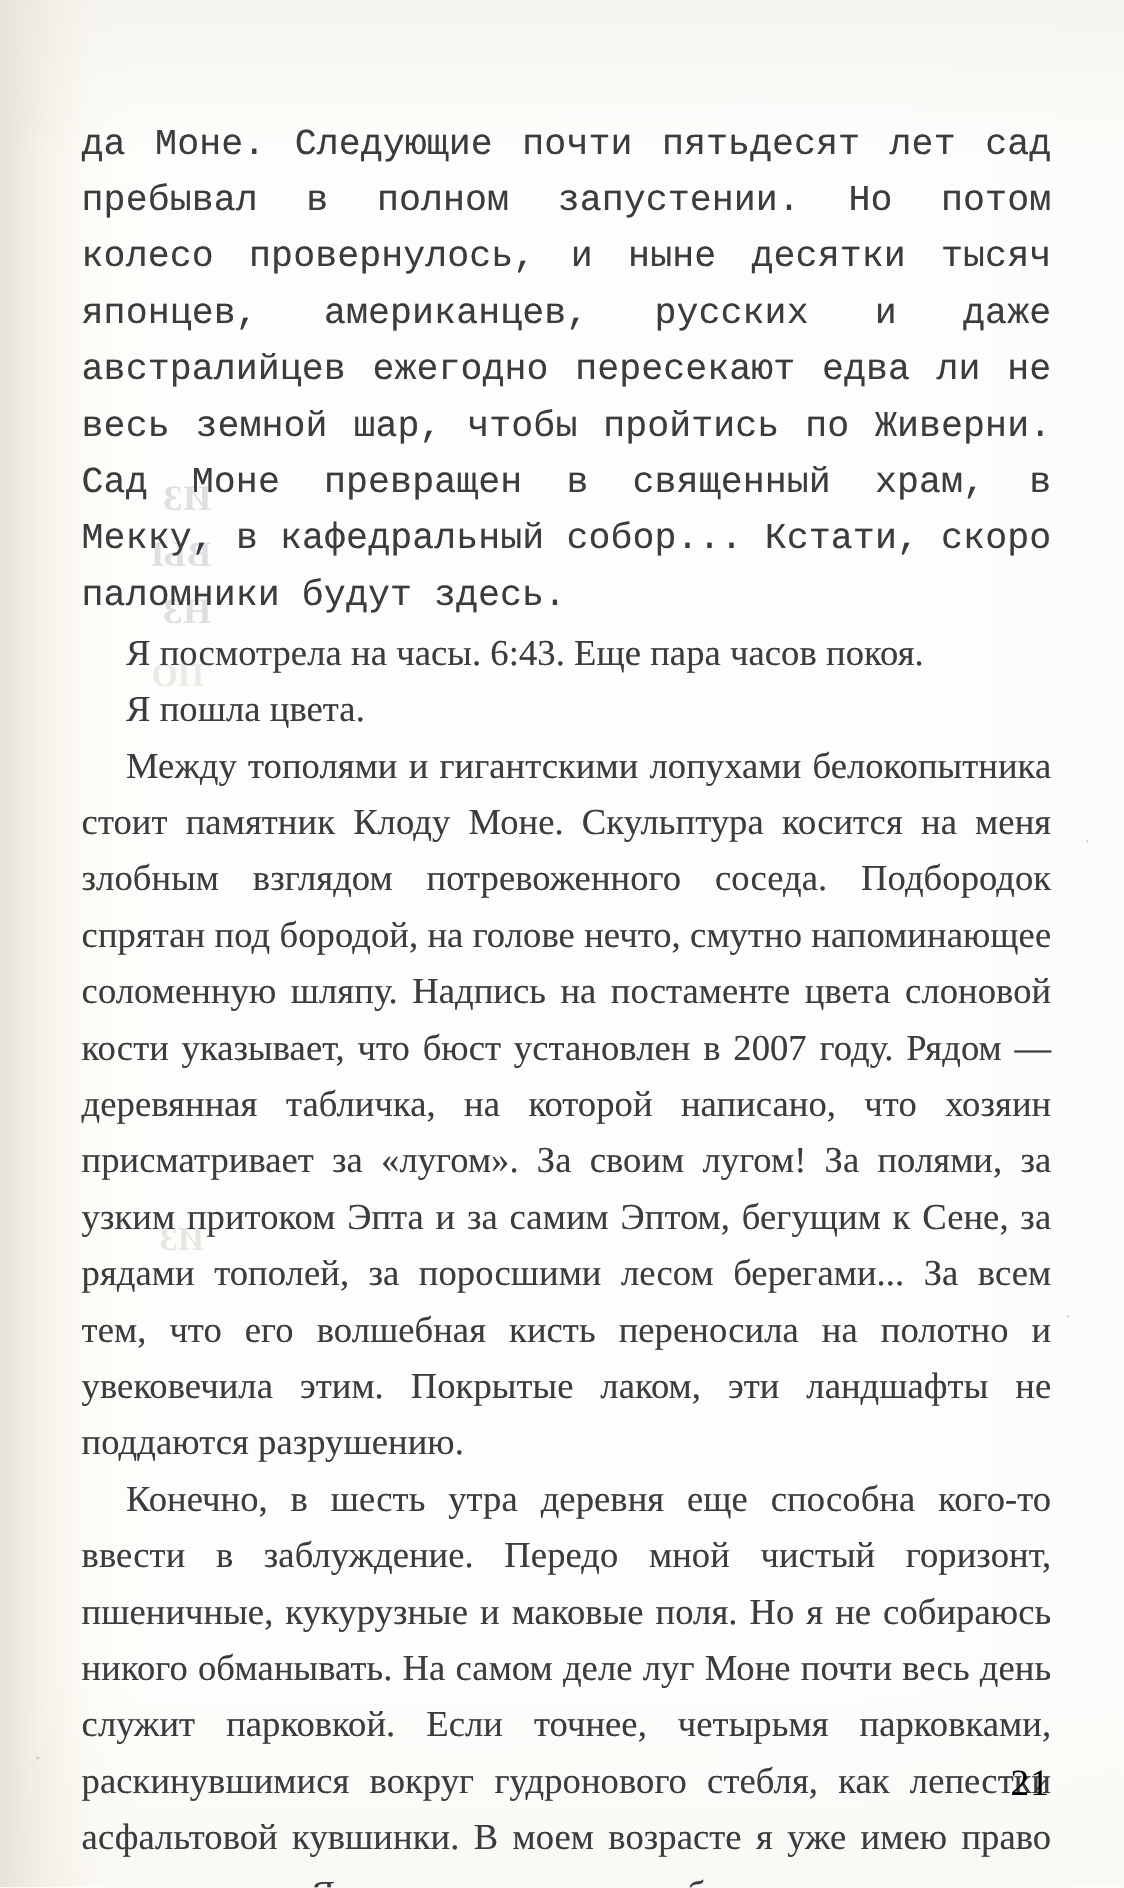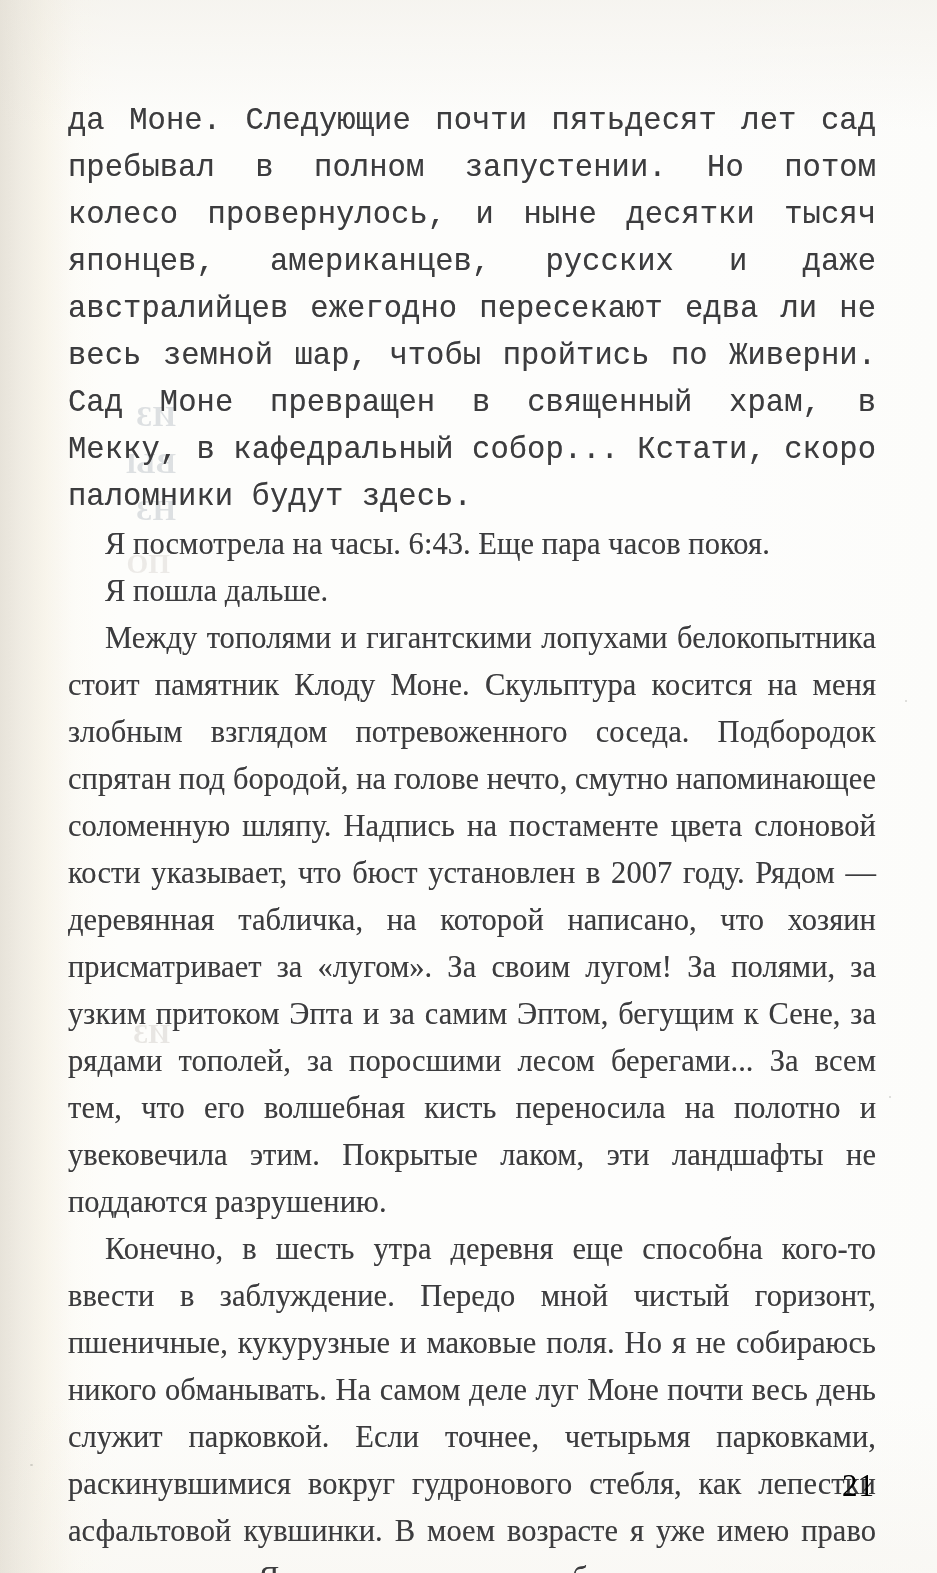--- a/index.html
+++ b/index.html
@@ -183,20 +183,20 @@
     <div>ИЗ</div>
   </div>
 
   <div class="speckle" style="left:30px;  top:1464px; width:3px;  height:2px;"></div>
   <div class="speckle" style="left:905px; top:700px;  width:2px;  height:2px;"></div>
   <div class="speckle" style="left:889px; top:1096px; width:2px;  height:2px;"></div>
 
   <div class="text-block">
     <p class="para no-indent">да Моне. Следующие почти пятьдесят лет сад пребывал в полном запустении. Но потом колесо провернулось, и ныне десятки тысяч японцев, американцев, русских и даже австралийцев ежегодно пересекают едва ли не весь земной шар, чтобы пройтись по Живерни. Сад Моне превращен в священный храм, в Мекку, в кафедральный собор... Кстати, скоро паломники будут здесь.</p>
     <p class="para">Я посмотрела на часы. 6:43. Еще пара часов покоя.</p>
-    <p class="para">Я пошла дальше.</p>
+    <p class="para">Я пошла цвета.</p>
     <p class="para">Между тополями и гигантскими лопухами белокопытника стоит памятник Клоду Моне. Скульптура косится на меня злобным взглядом потревоженного соседа. Подбородок спрятан под бородой, на голове нечто, смутно напоминающее соломенную шляпу. Надпись на постаменте цвета слоновой кости указывает, что бюст установлен в 2007 году. Рядом — деревянная табличка, на которой написано, что хозяин присматривает за «лугом». За своим лугом! За полями, за узким притоком Эпта и за самим Эптом, бегущим к Сене, за рядами тополей, за поросшими лесом берегами... За всем тем, что его волшебная кисть переносила на полотно и увековечила этим. Покрытые лаком, эти ландшафты не поддаются разрушению.</p>
     <p class="para">Конечно, в шесть утра деревня еще способна кого-то ввести в заблуждение. Передо мной чистый горизонт, пшеничные, кукурузные и маковые поля. Но я не собираюсь никого обманывать. На самом деле луг Моне почти весь день служит парковкой. Если точнее, четырьмя парковками, раскинувшимися вокруг гудронового стебля, как лепестки асфальтовой кувшинки. В моем возрасте я уже имею право так говорить. Я ведь год за годом наблюдала, как меняется окружающий пейзаж. Сегодня деревня Моне — это витрина супермаркета!</p>
   </div>
 
   <div class="folio">21</div>
 
 </div>
 
 </body></html>

